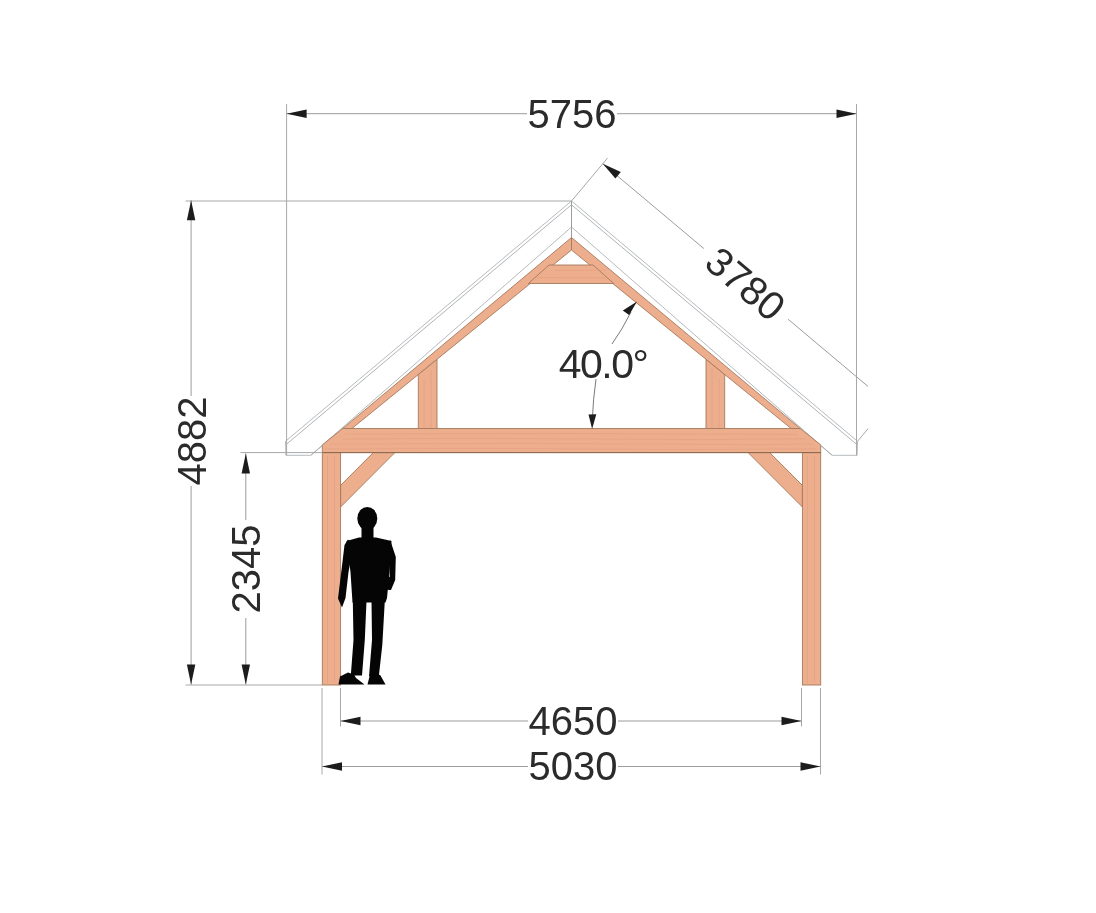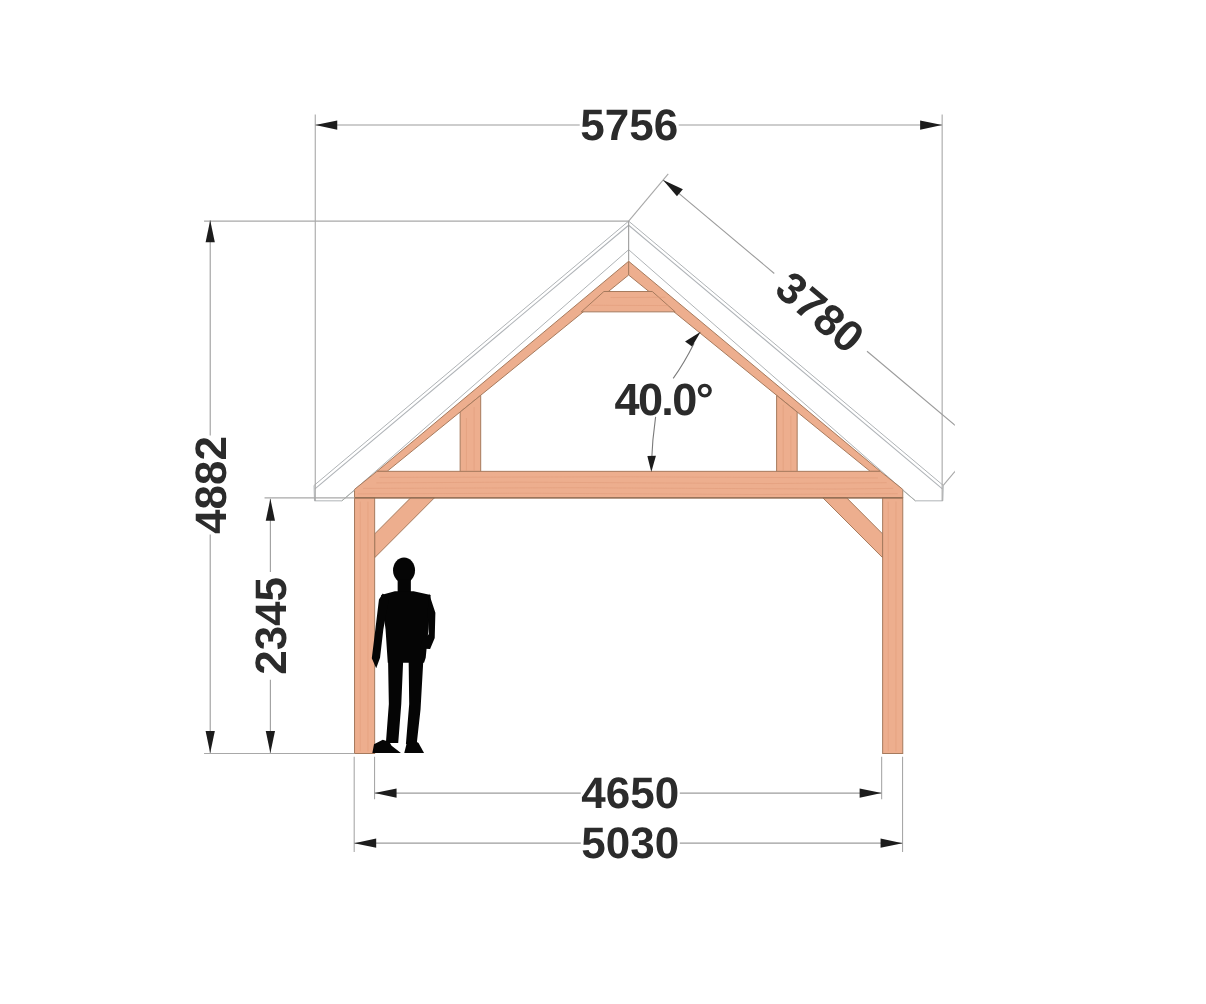--- a/index.html
+++ b/index.html
@@ -1,16 +1,16 @@
 <!DOCTYPE html>
 <html><head>
 <meta charset="utf-8">
 <style>
   html,body{margin:0;padding:0;background:#ffffff;}
-  .wrap{width:868px;height:913px;position:relative;overflow:hidden;background:#ffffff;font-weight:bold;}
+  .wrap{width:868px;height:913px;position:relative;overflow:hidden;background:#ffffff;}
   svg{display:block;}
   text{font-family:"Liberation Sans","Liberation Sans",sans-serif;fill:#2e2e2e;}
   .dim{font-size:40px;fill:#2b2b2b;stroke:#ffffff;stroke-width:1.1px;paint-order:stroke;}
   .dln{stroke:#9c9c9c;stroke-width:1;fill:none;}
   .ext{stroke:#a8a8a8;stroke-width:1;fill:none;}
   .arr{fill:#1c1c1c;stroke:none;}
   .wood{fill:#edae8e;stroke:#a5795c;stroke-width:0.9;}
 </style>
 </head>
 <body>

